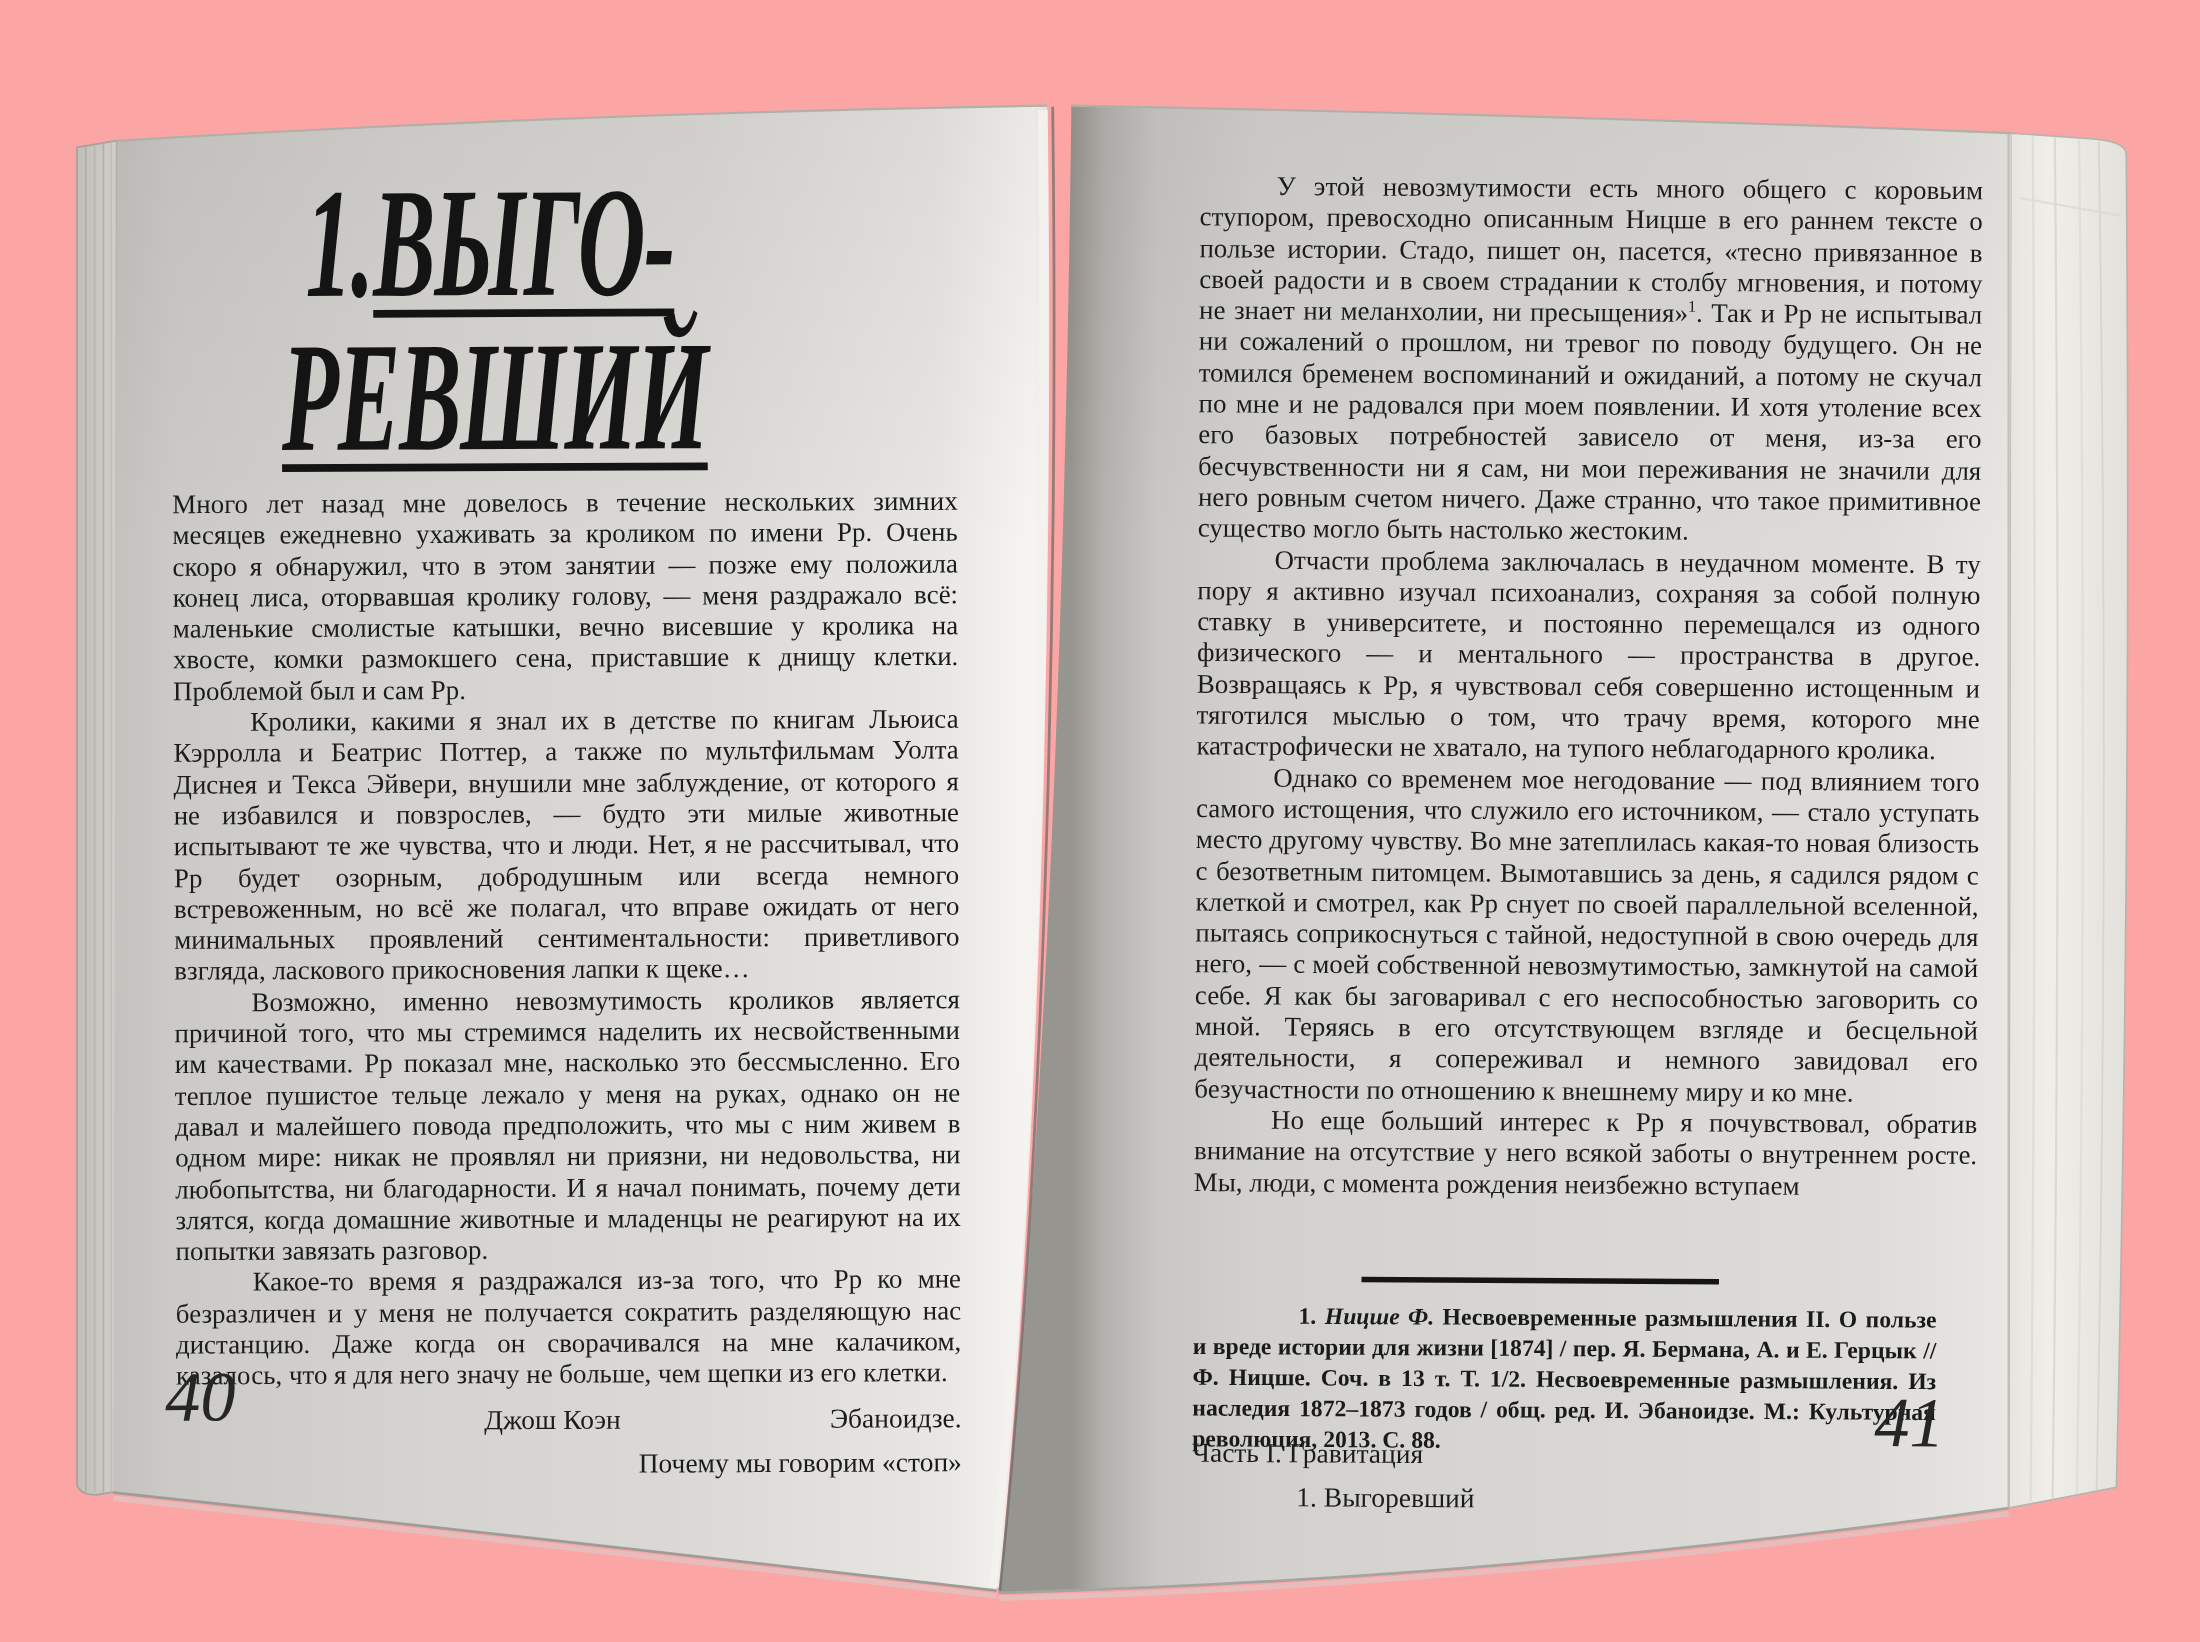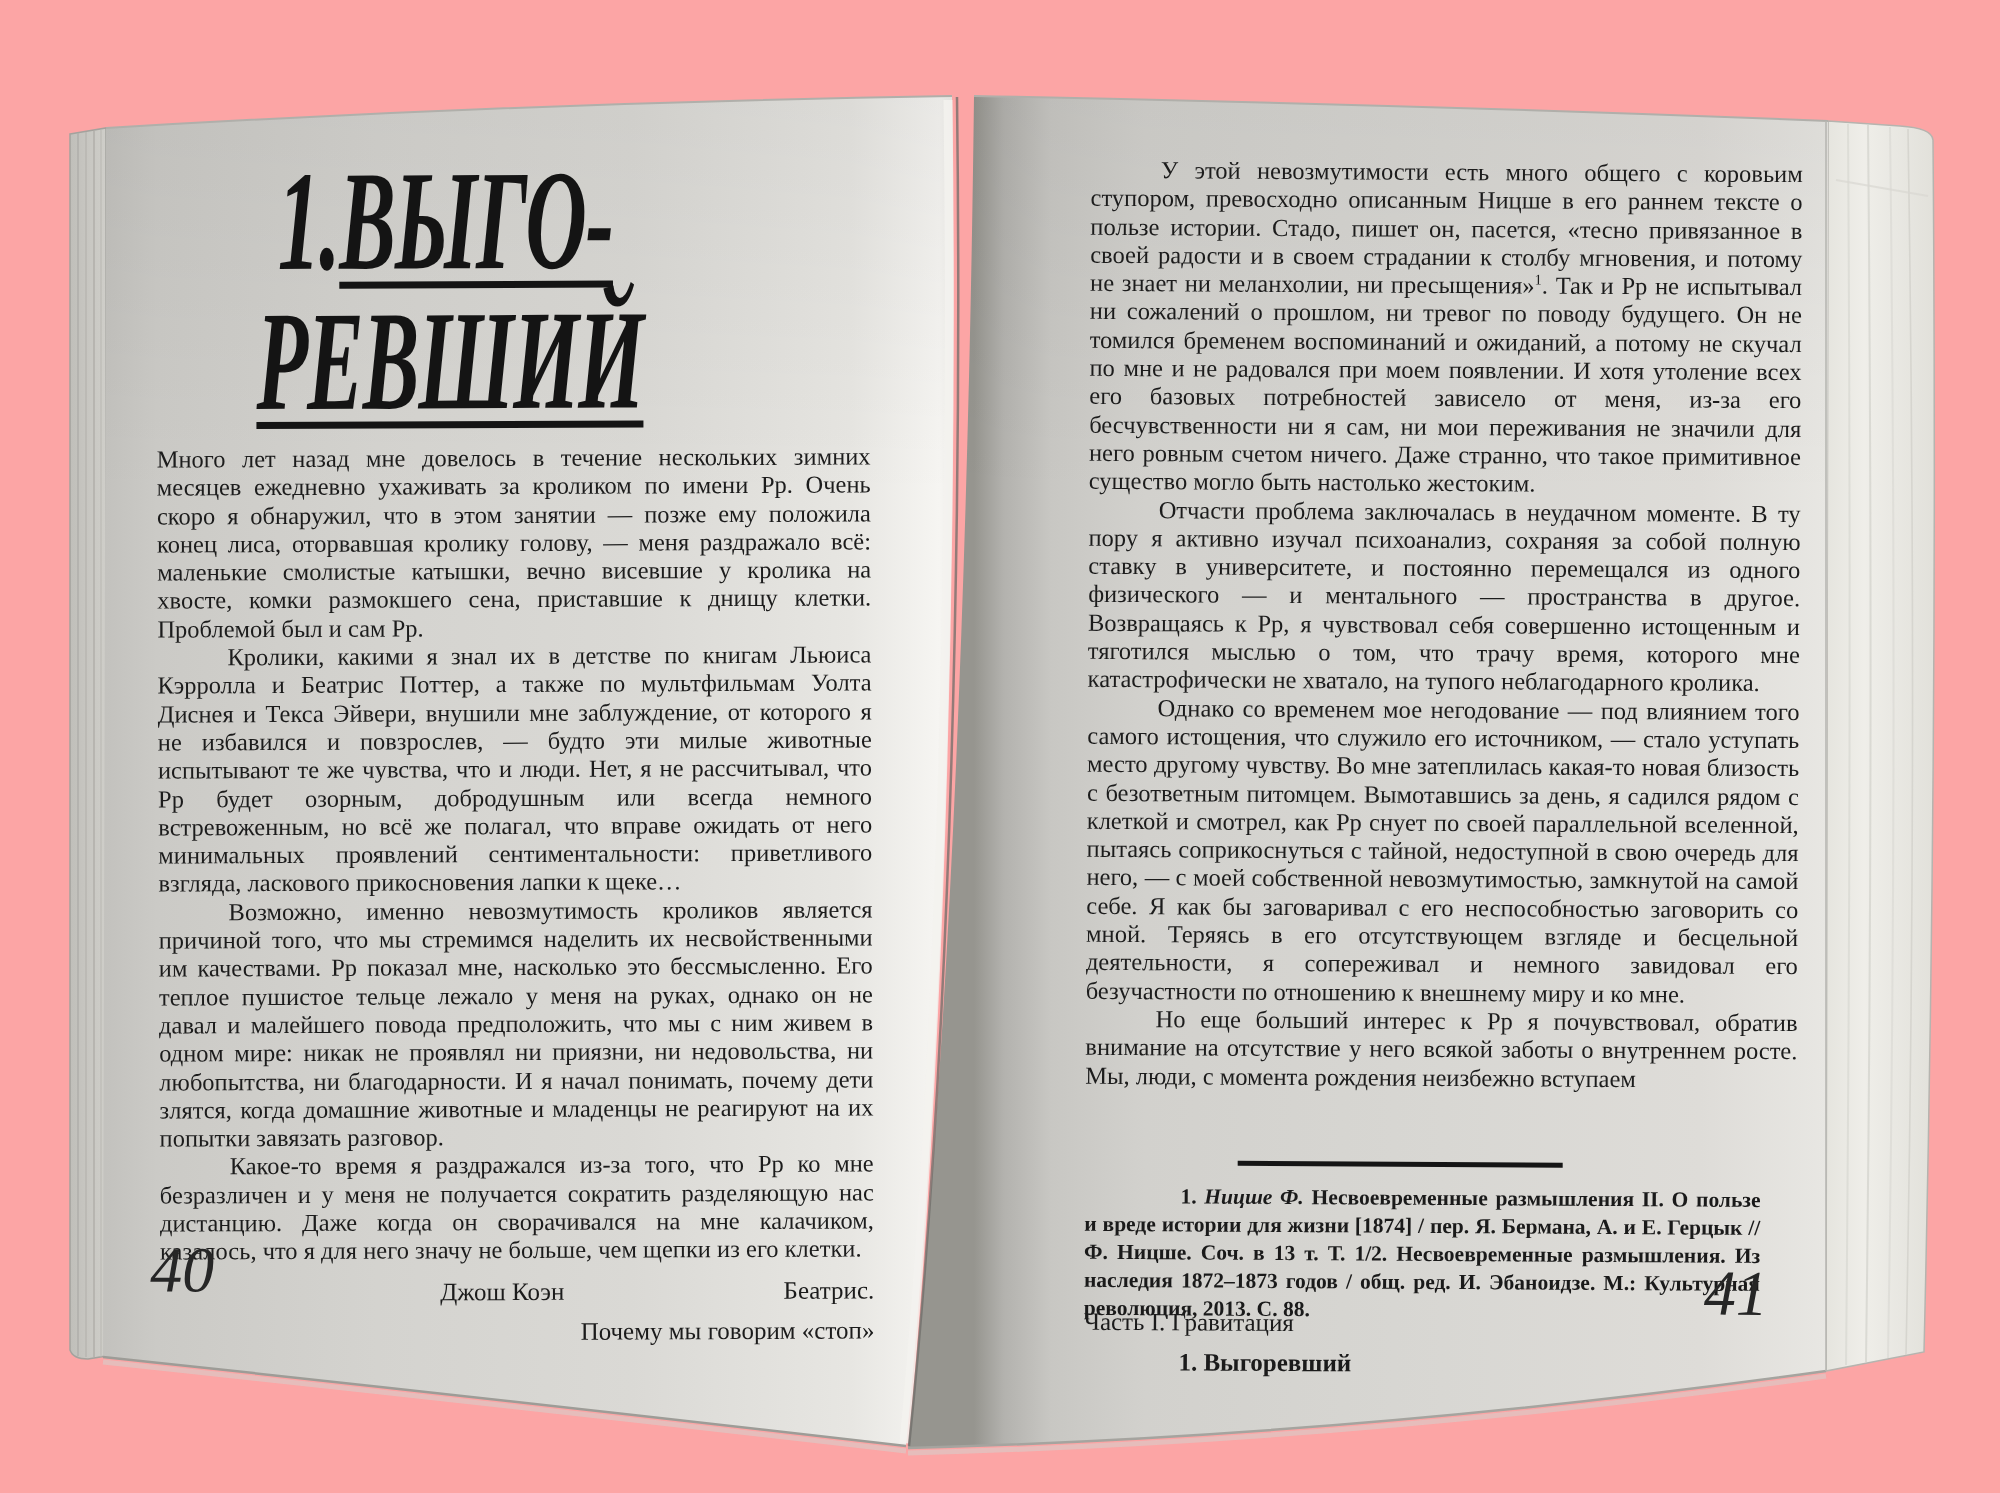--- a/index.html
+++ b/index.html
@@ -35,21 +35,21 @@
   .footnote i{font-style:italic;margin-top:40px;}
 
   
   .pagenum{position:absolute;font-style:italic;font-size:64px;color:#262626;line-height:1;}
   .pagenum-left{left:-10px;top:1071px;margin-top:16px;}
   .pagenum-right{right:28px;top:1102px;}
   .runfoot-left{position:absolute;left:0;top:1122px;width:714px;font-size:25px;line-height:40px;}
   .rf-author{position:absolute;left:280px;top:0;white-space:nowrap;}
   .rf-book{position:absolute;right:0;top:0;text-align:right;white-space:nowrap;}
   .runfoot-right{position:absolute;left:0;top:1146px;font-size:25px;line-height:40px;}
-  .rf-chapter{margin-left:95px;font-weight:bold;}
+  .rf-chapter{margin-left:95px;}
 </style>
 </head>
 <body>
 
 <div class="stage">
 
   <svg class="book-svg" viewBox="0 0 2000 1493">
     <defs>
       <linearGradient id="lpGrad" x1="106" y1="0" x2="952" y2="0" gradientUnits="userSpaceOnUse">
         <stop offset="0" stop-color="#c3c2be"></stop>
@@ -127,21 +127,21 @@
     <div class="body-text">
       <p class="noindent">Много лет назад мне довелось в течение нескольких зимних месяцев ежедневно ухаживать за кроликом по имени Рр. Очень скоро я обнаружил, что в этом занятии — позже ему положила конец лиса, оторвавшая кролику голову, — меня раздражало всё: маленькие смолистые катышки, вечно висевшие у кролика на хвосте, комки размокшего сена, приставшие к днищу клетки. Проблемой был и сам Рр.</p>
       <p>Кролики, какими я знал их в детстве по книгам Льюиса Кэрролла и Беатрис Поттер, а также по мультфильмам Уолта Диснея и Текса Эйвери, внушили мне заблуждение, от которого я не избавился и повзрослев, — будто эти милые животные испытывают те же чувства, что и люди. Нет, я не рассчитывал, что Рр будет озорным, добродушным или всегда немного встревоженным, но всё же полагал, что вправе ожидать от него минимальных проявлений сентиментальности: приветливого взгляда, ласкового прикосновения лапки к щеке…</p>
       <p>Возможно, именно невозмутимость кроликов является причиной того, что мы стремимся наделить их несвойственными им качествами. Рр показал мне, насколько это бессмысленно. Его теплое пушистое тельце лежало у меня на руках, однако он не давал и малейшего повода предположить, что мы с ним живем в одном мире: никак не проявлял ни приязни, ни недовольства, ни любопытства, ни благодарности. И я начал понимать, почему дети злятся, когда домашние животные и младенцы не реагируют на их попытки завязать разговор.</p>
       <p>Какое-то время я раздражался из-за того, что Рр ко мне безразличен и у меня не получается сократить разделяющую нас дистанцию. Даже когда он сворачивался на мне калачиком, казалось, что я для него значу не больше, чем щепки из его клетки.</p>
     </div>
     <div class="pagenum pagenum-left">40</div>
     <div class="runfoot-left">
       <span class="rf-author">Джош Коэн</span>
       <span class="rf-book">
-        <span>Беатрис.</span><br>
+        <span>Эбаноидзе.</span><br>
         <span>Почему мы говорим «стоп»</span>
       </span>
     </div>
   </div>
 
   <div class="page-content right">
     <div class="body-text">
       <p><span>У этой невозмутимости есть много общего с коровьим ступором, превосходно описанным Ницше в его раннем тексте о пользе истории. Стадо, пишет он, пасется, «тесно привязанное в своей радости и в своем страдании к столбу мгновения, и потому не знает ни меланхолии, ни пресыщения»</span><sup>1</sup><span>. Так и Рр не испытывал ни сожалений о прошлом, ни тревог по поводу будущего. Он не томился бременем воспоминаний и ожиданий, а потому не скучал по мне и не радовался при моем появлении. И хотя утоление всех его базовых потребностей зависело от меня, из-за его бесчувственности ни я сам, ни мои переживания не значили для него ровным счетом ничего. Даже странно, что такое примитивное существо могло быть настолько жестоким.</span></p>
       <p>Отчасти проблема заключалась в неудачном моменте. В ту пору я активно изучал психоанализ, сохраняя за собой полную ставку в университете, и постоянно перемещался из одного физического — и ментального — пространства в другое. Возвращаясь к Рр, я чувствовал себя совершенно истощенным и тяготился мыслью о том, что трачу время, которого мне катастрофически не хватало, на тупого неблагодарного кролика.</p>
       <p>Однако со временем мое негодование — под влиянием того самого истощения, что служило его источником, — стало уступать место другому чувству. Во мне затеплилась какая-то новая близость с безответным питомцем. Вымотавшись за день, я садился рядом с клеткой и смотрел, как Рр снует по своей параллельной вселенной, пытаясь соприкоснуться с тайной, недоступной в свою очередь для него, — с моей собственной невозмутимостью, замкнутой на самой себе. Я как бы заговаривал с его неспособностью заговорить со мной. Теряясь в его отсутствующем взгляде и бесцельной деятельности, я сопереживал и немного завидовал его безучастности по отношению к внешнему миру и ко мне.</p>

